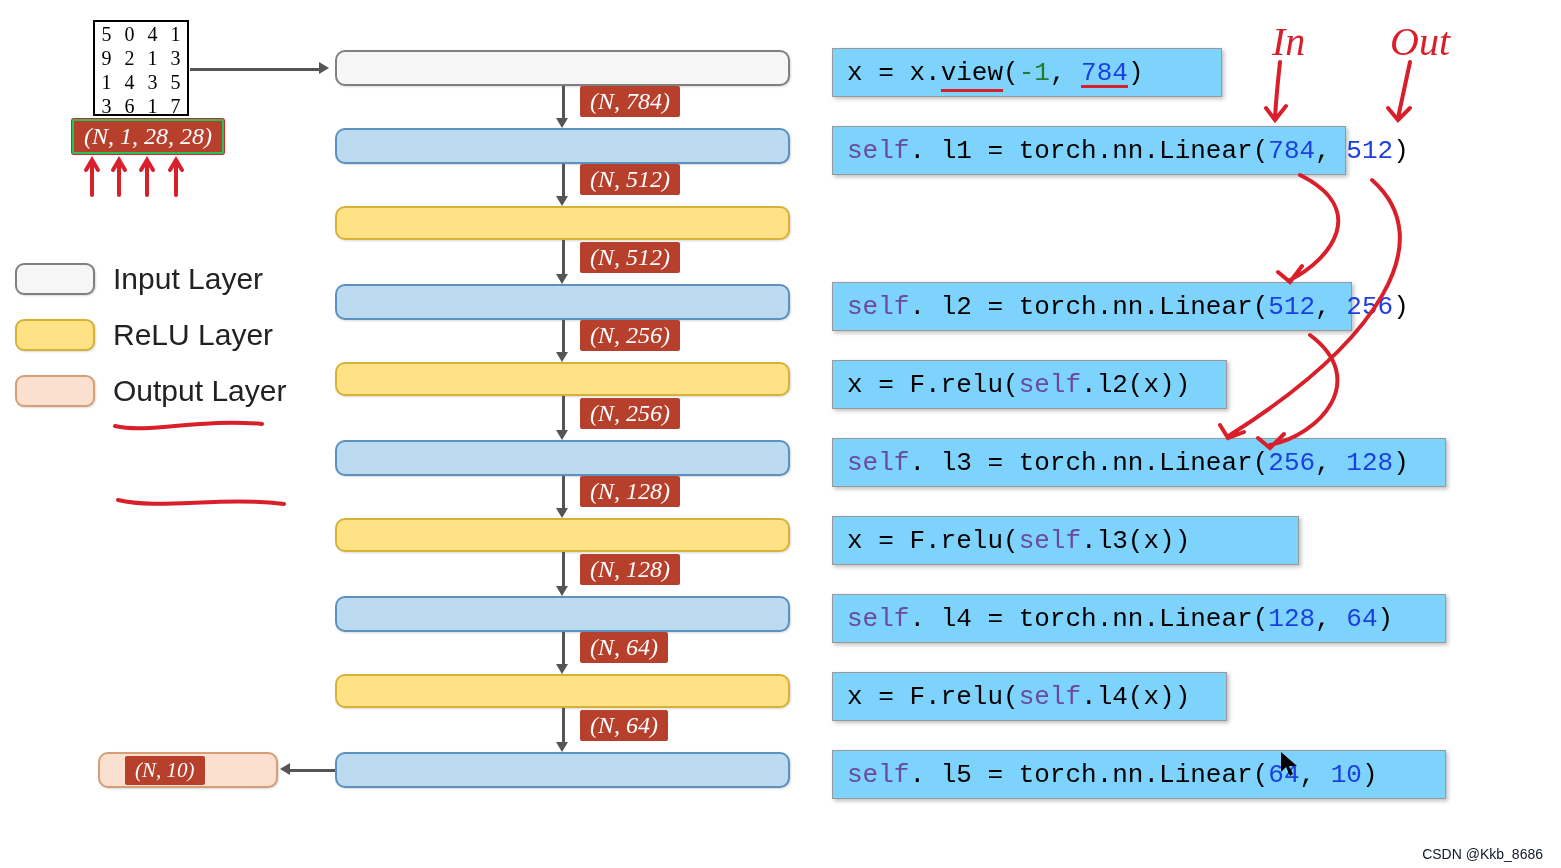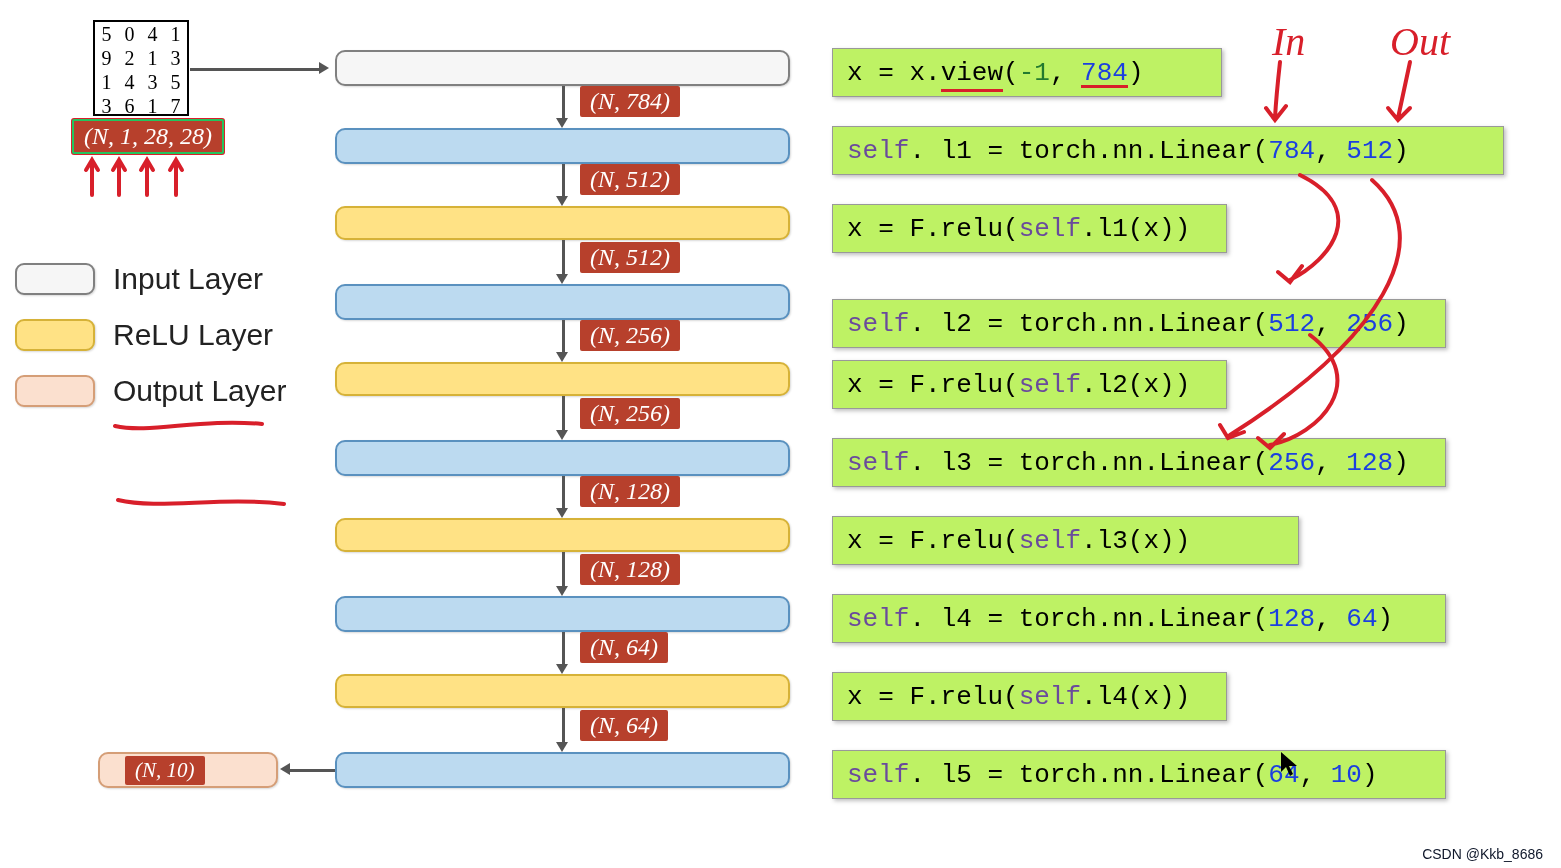--- a/index.html
+++ b/index.html
@@ -98,21 +98,21 @@
     font-size: 20px;
     text-align: center;
     line-height: 24px;
     color: #000;
   }
   .digitbox span { display:flex; align-items:center; justify-content:center; }
   
   .codebox {
     position: absolute;
     left: 832px;
-    background: #bef264;
+    background: #7dd3fc;
     border: 1px solid #999;
     box-shadow: 2px 2px 4px rgba(0,0,0,0.25);
     font-family: "Courier New", monospace;
     font-size: 26px;
     color: #000;
     padding: 9px 26px 8px 14px;
     white-space: nowrap;
   }
   .codebox .kw-self { color: #6a4a9c; }
   .codebox .num { color: #1b3fe0; }
@@ -210,27 +210,24 @@
   </div>
   <div class="legend-row">
     <div class="swatch output"></div>
     <div class="lbl">Output Layer</div>
   </div>
 </div>
 
 <div class="codebox" style="top:48px; width:390px;">
   <span>x = x.</span><span class="fn underline-red">view</span><span>(</span><span class="neg">-1</span><span>, </span><span class="num underline-red-short">784</span><span>)</span>
 </div>
-<div class="codebox" style="top:126px; width:672px;">
+<div class="codebox" style="top:126px; width:514px;">
   <span class="kw-self">self</span><span>. l1 = torch.nn.Linear(</span><span class="num">784</span><span>, </span><span class="num">512</span><span>)</span>
 </div>
-<div class="codebox" style="top:204px; width:395px;">
-  <span>x = F.relu(</span><span class="kw-self">self</span><span>.l1(x))</span>
-</div>
-<div class="codebox" style="top:282px; width:614px;margin-top:17px;">
+<div class="codebox" style="top:282px; width:520px;">
   <span class="kw-self">self</span><span>. l2 = torch.nn.Linear(</span><span class="num">512</span><span>,  </span><span class="num">256</span><span>)</span>
 </div>
 <div class="codebox" style="top:360px; width:395px;">
   <span>x = F.relu(</span><span class="kw-self">self</span><span>.l2(x))</span>
 </div>
 <div class="codebox" style="top:438px; width:614px;">
   <span class="kw-self">self</span><span>. l3 = torch.nn.Linear(</span><span class="num">256</span><span>,  </span><span class="num">128</span><span>)</span>
 </div>
 <div class="codebox" style="top:516px; width:467px;">
   <span>x = F.relu(</span><span class="kw-self">self</span><span>.l3(x))</span>

